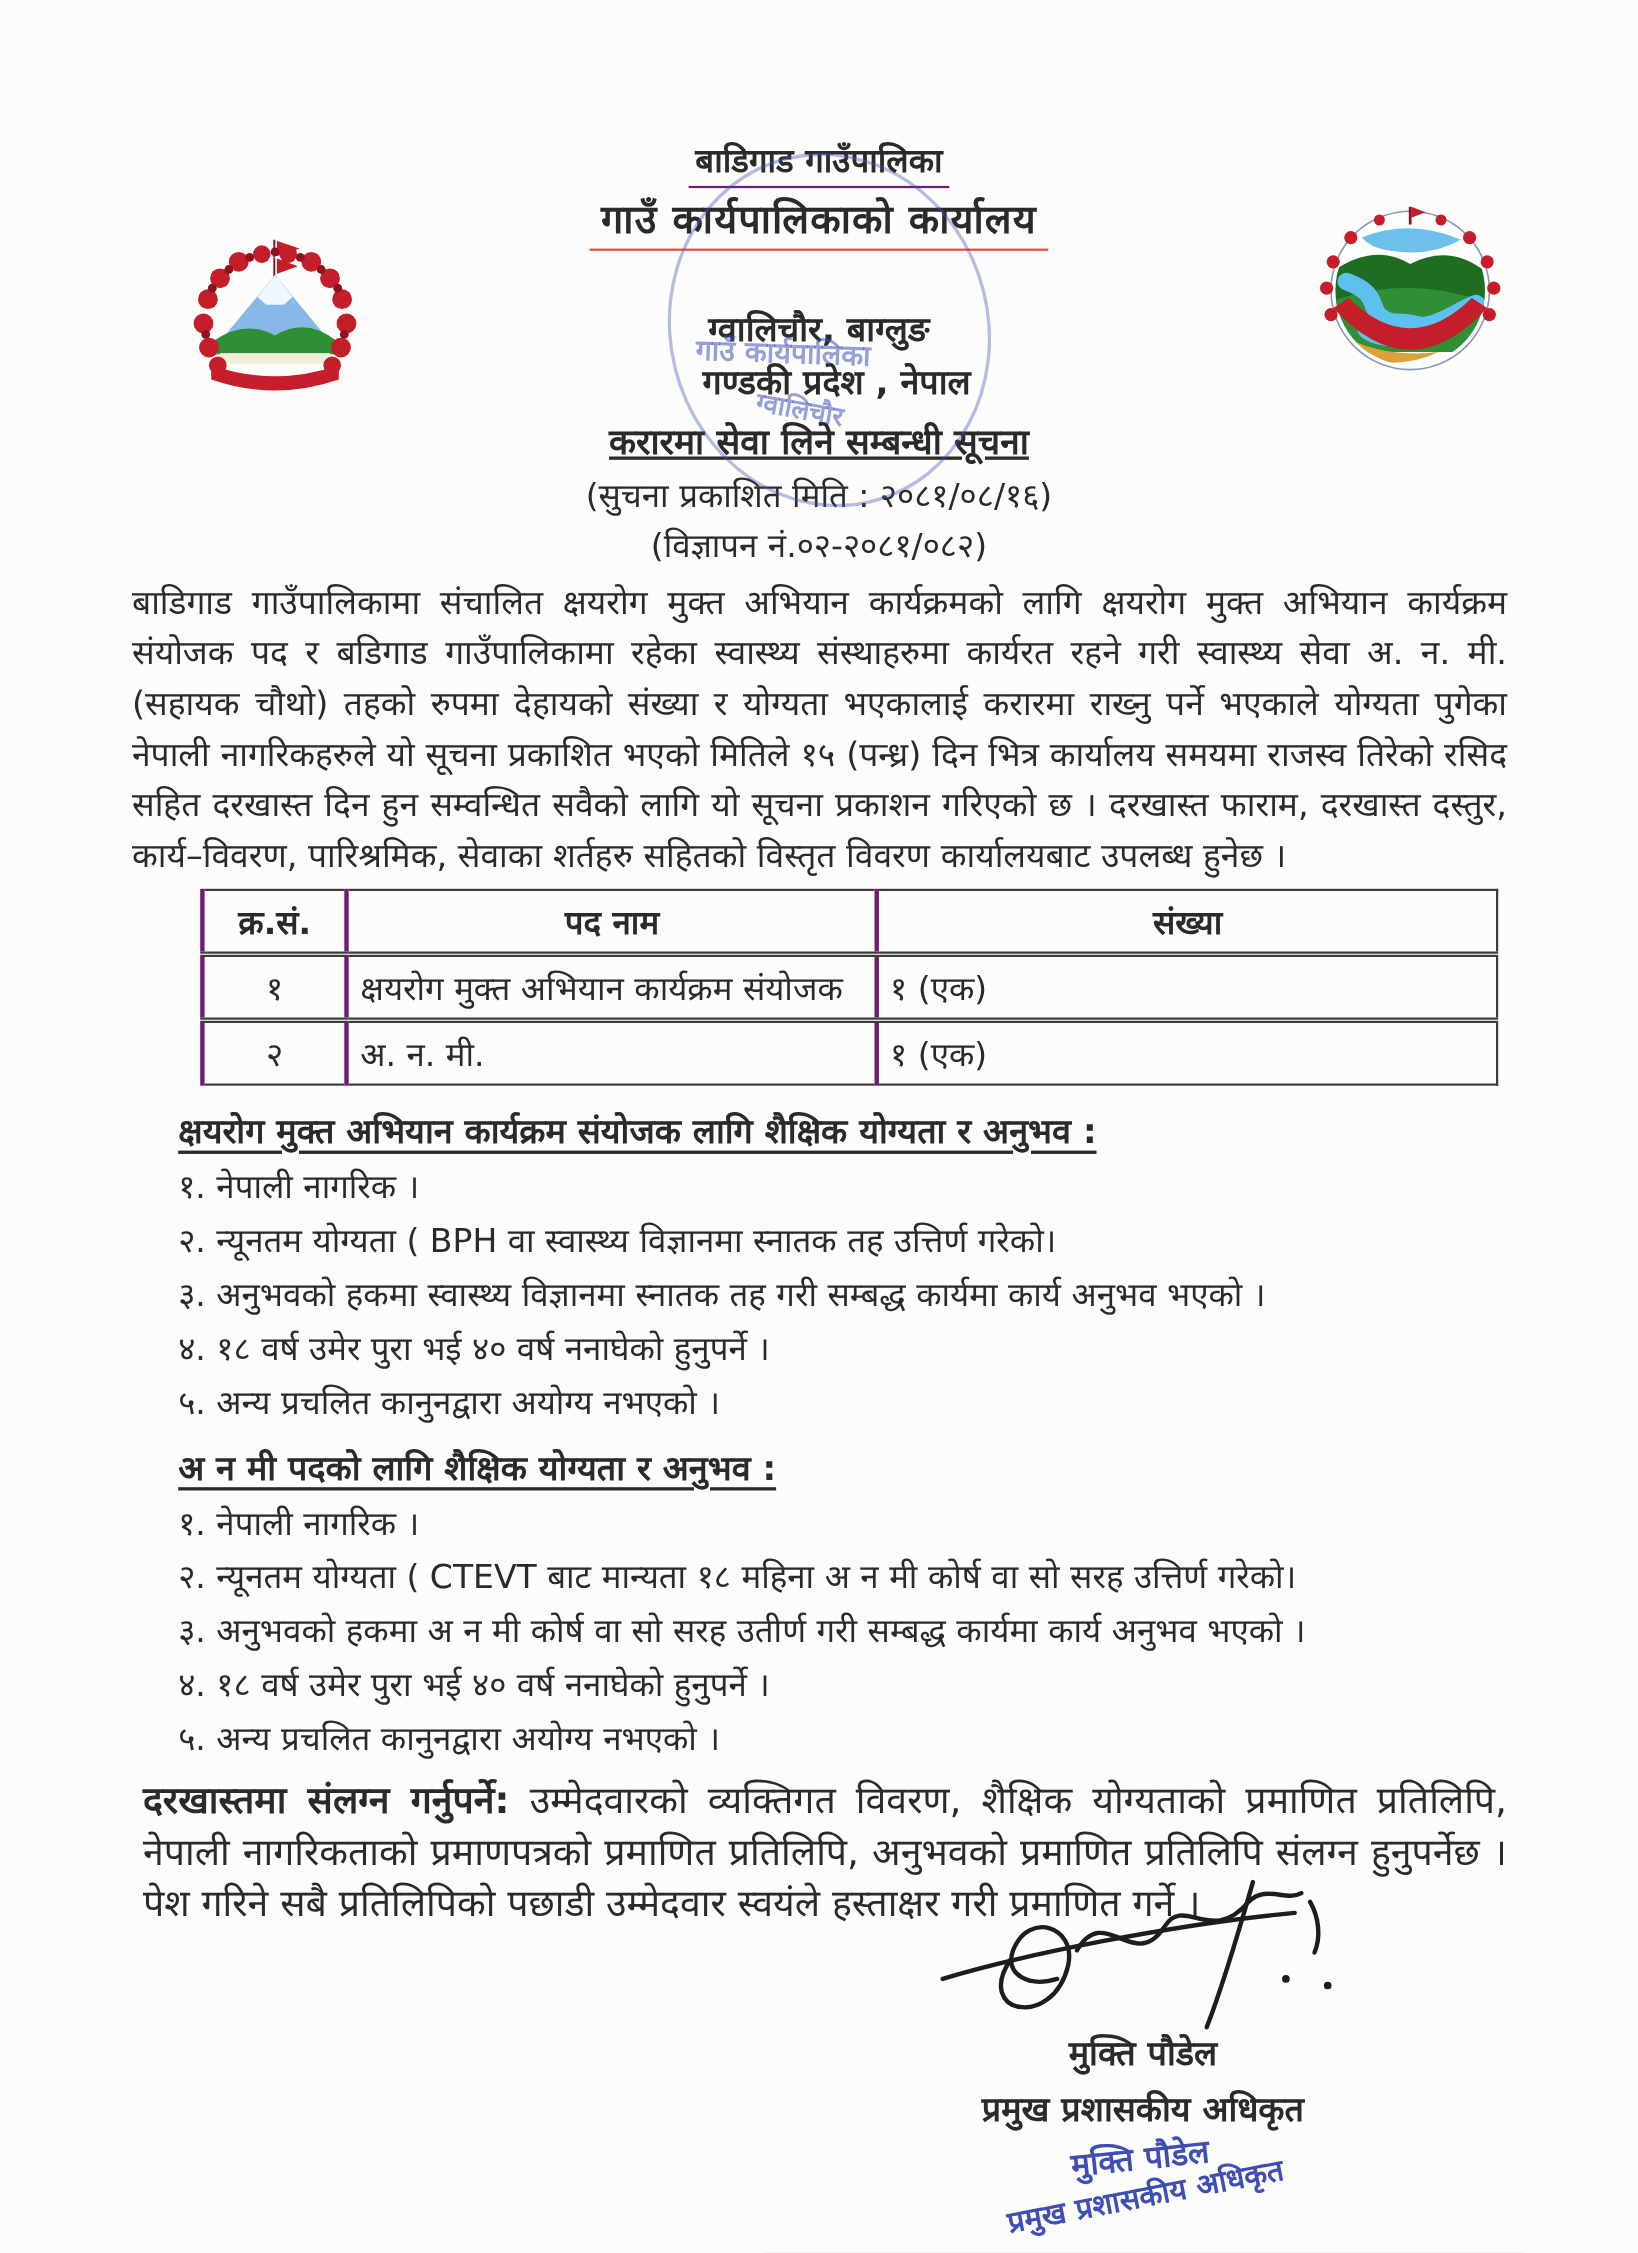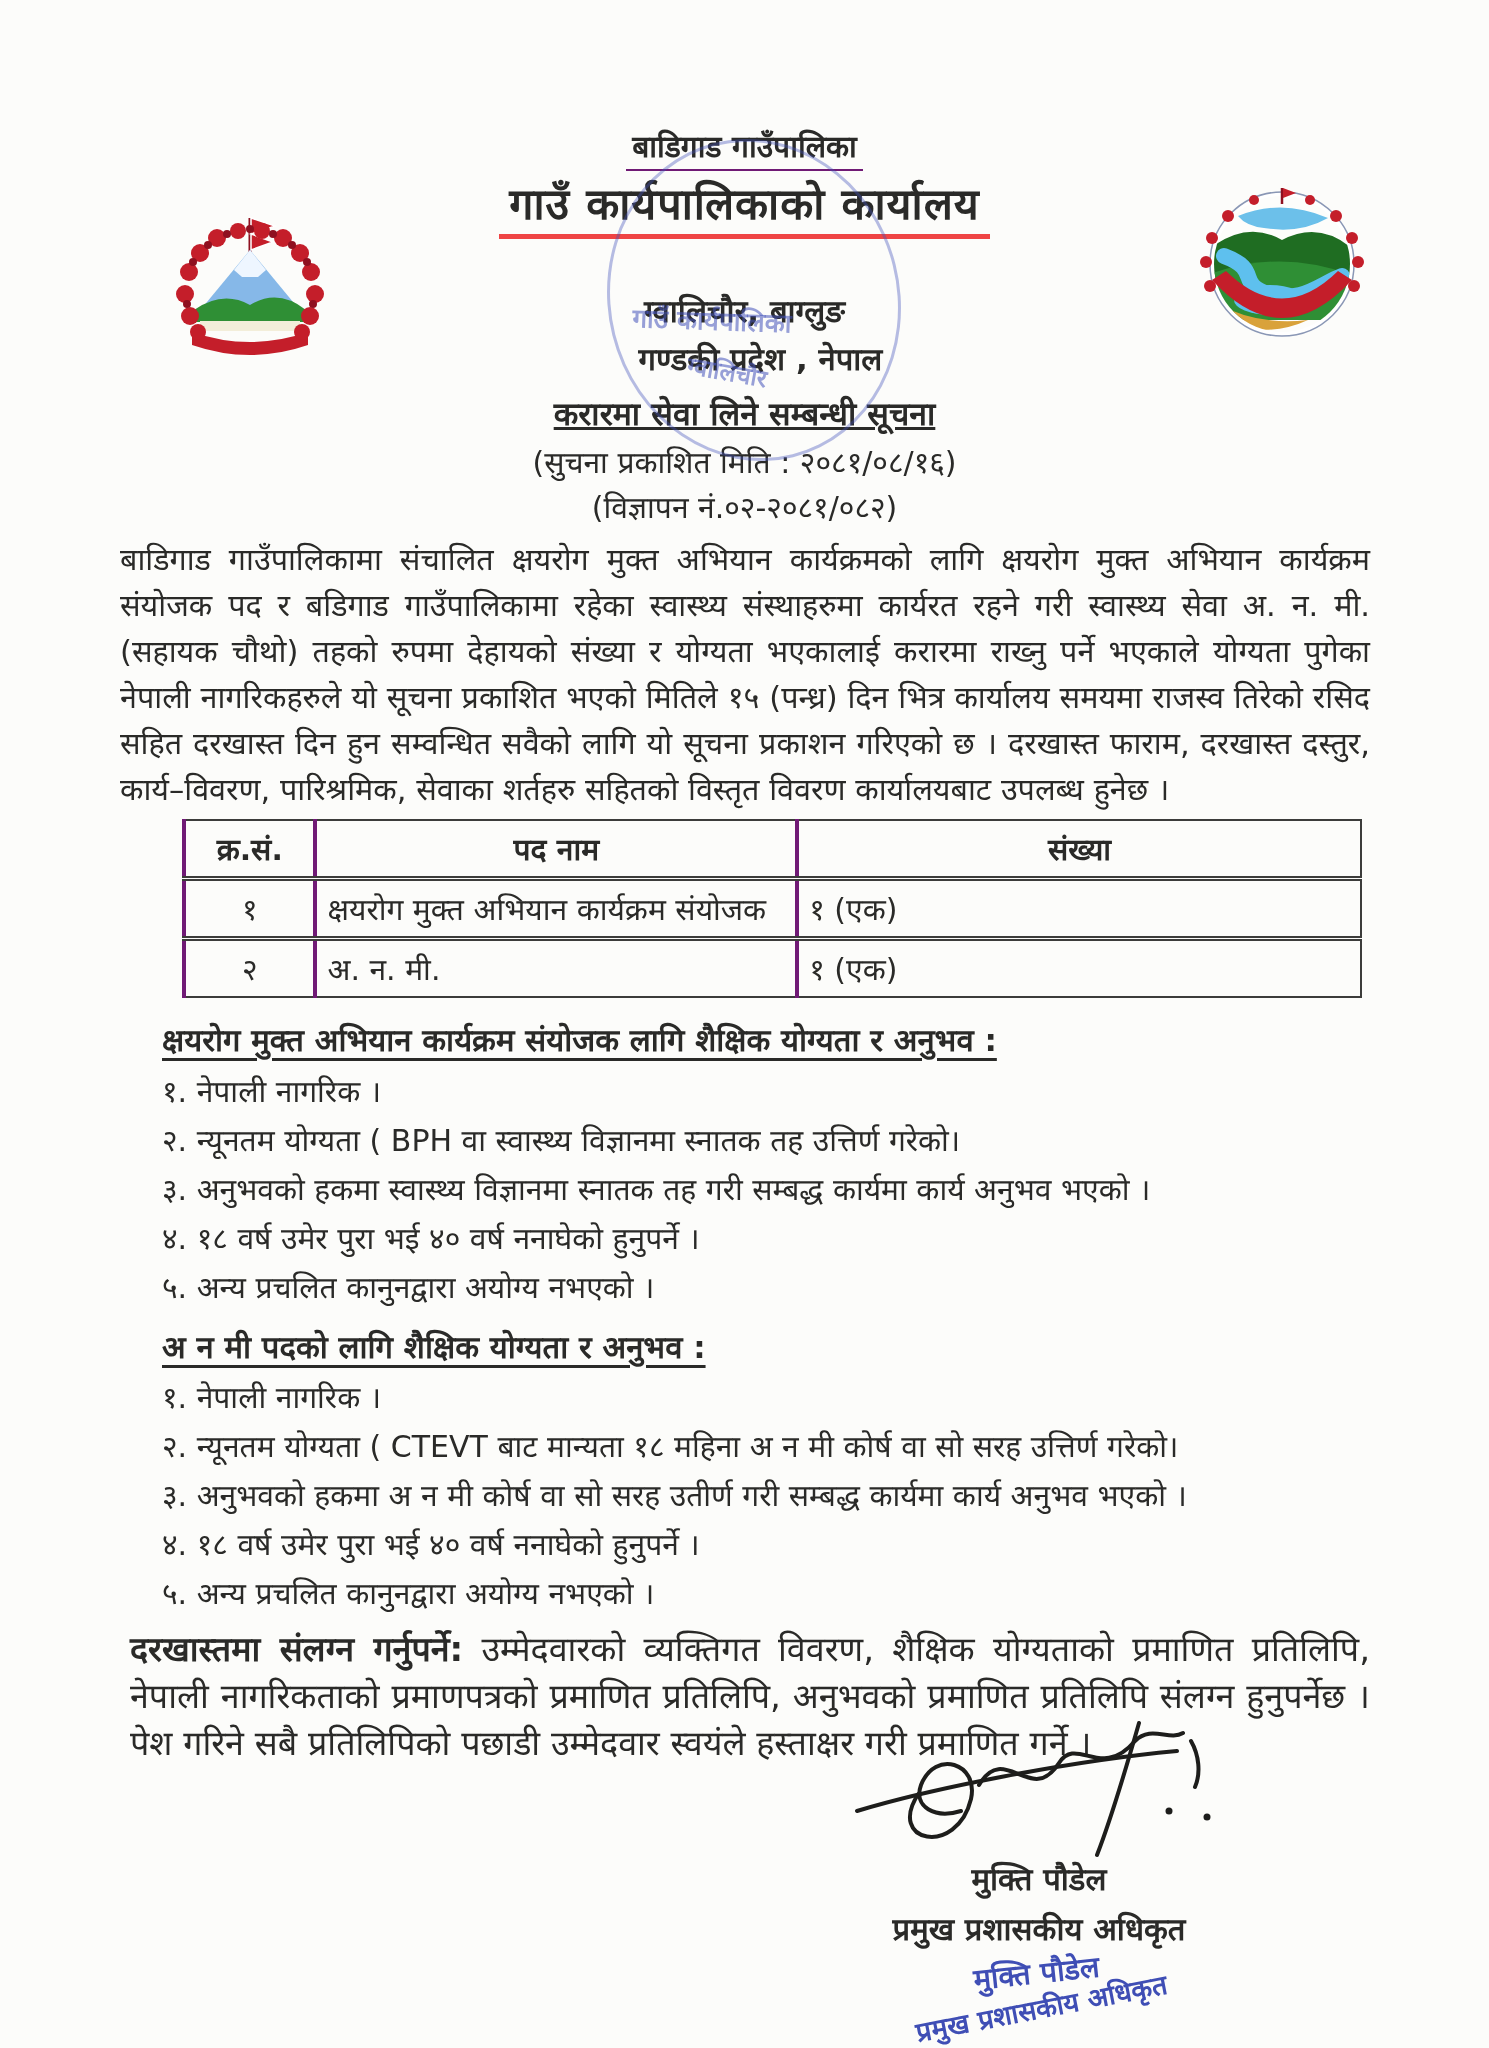--- a/index.html
+++ b/index.html
@@ -15,22 +15,22 @@
   
   .header{position:relative;text-align:center;padding-top:128px;}
   .org-top{
     display:inline-block;font-size:30px;font-weight:bold;
     border-bottom:2px solid #701a75;padding:0 6px 3px 6px;line-height:1.25;
   }
   .main-title{
     margin-top:8px;
   }
   .main-title span{
-    display:inline-block;font-size:43px;font-weight:bold;letter-spacing:1px;
-    border-bottom:5px solid #ef4444;padding:0 10px 4px 10px;line-height:1.2;
+    display:inline-block;font-size:36px;font-weight:bold;letter-spacing:1px;
+    border-bottom:2px solid #ef4444;padding:0 10px 4px 10px;line-height:1.2;
   }
   .addr1{margin-top:52px;font-size:31px;font-weight:bold;line-height:1.3;}
   .addr2{margin-top:8px;font-size:31px;font-weight:bold;line-height:1.3;padding-left:32px;}
   .notice-title{margin-top:14px;font-size:32px;font-weight:bold;line-height:1.3;text-decoration:underline;}
   .date-line{margin-top:8px;font-size:30px;line-height:1.3;}
   .advert-line{margin-top:6px;font-size:30px;line-height:1.3;}
 
   
   .header-stamp{
     position:absolute;left:608px;top:138px;width:286px;height:318px;

